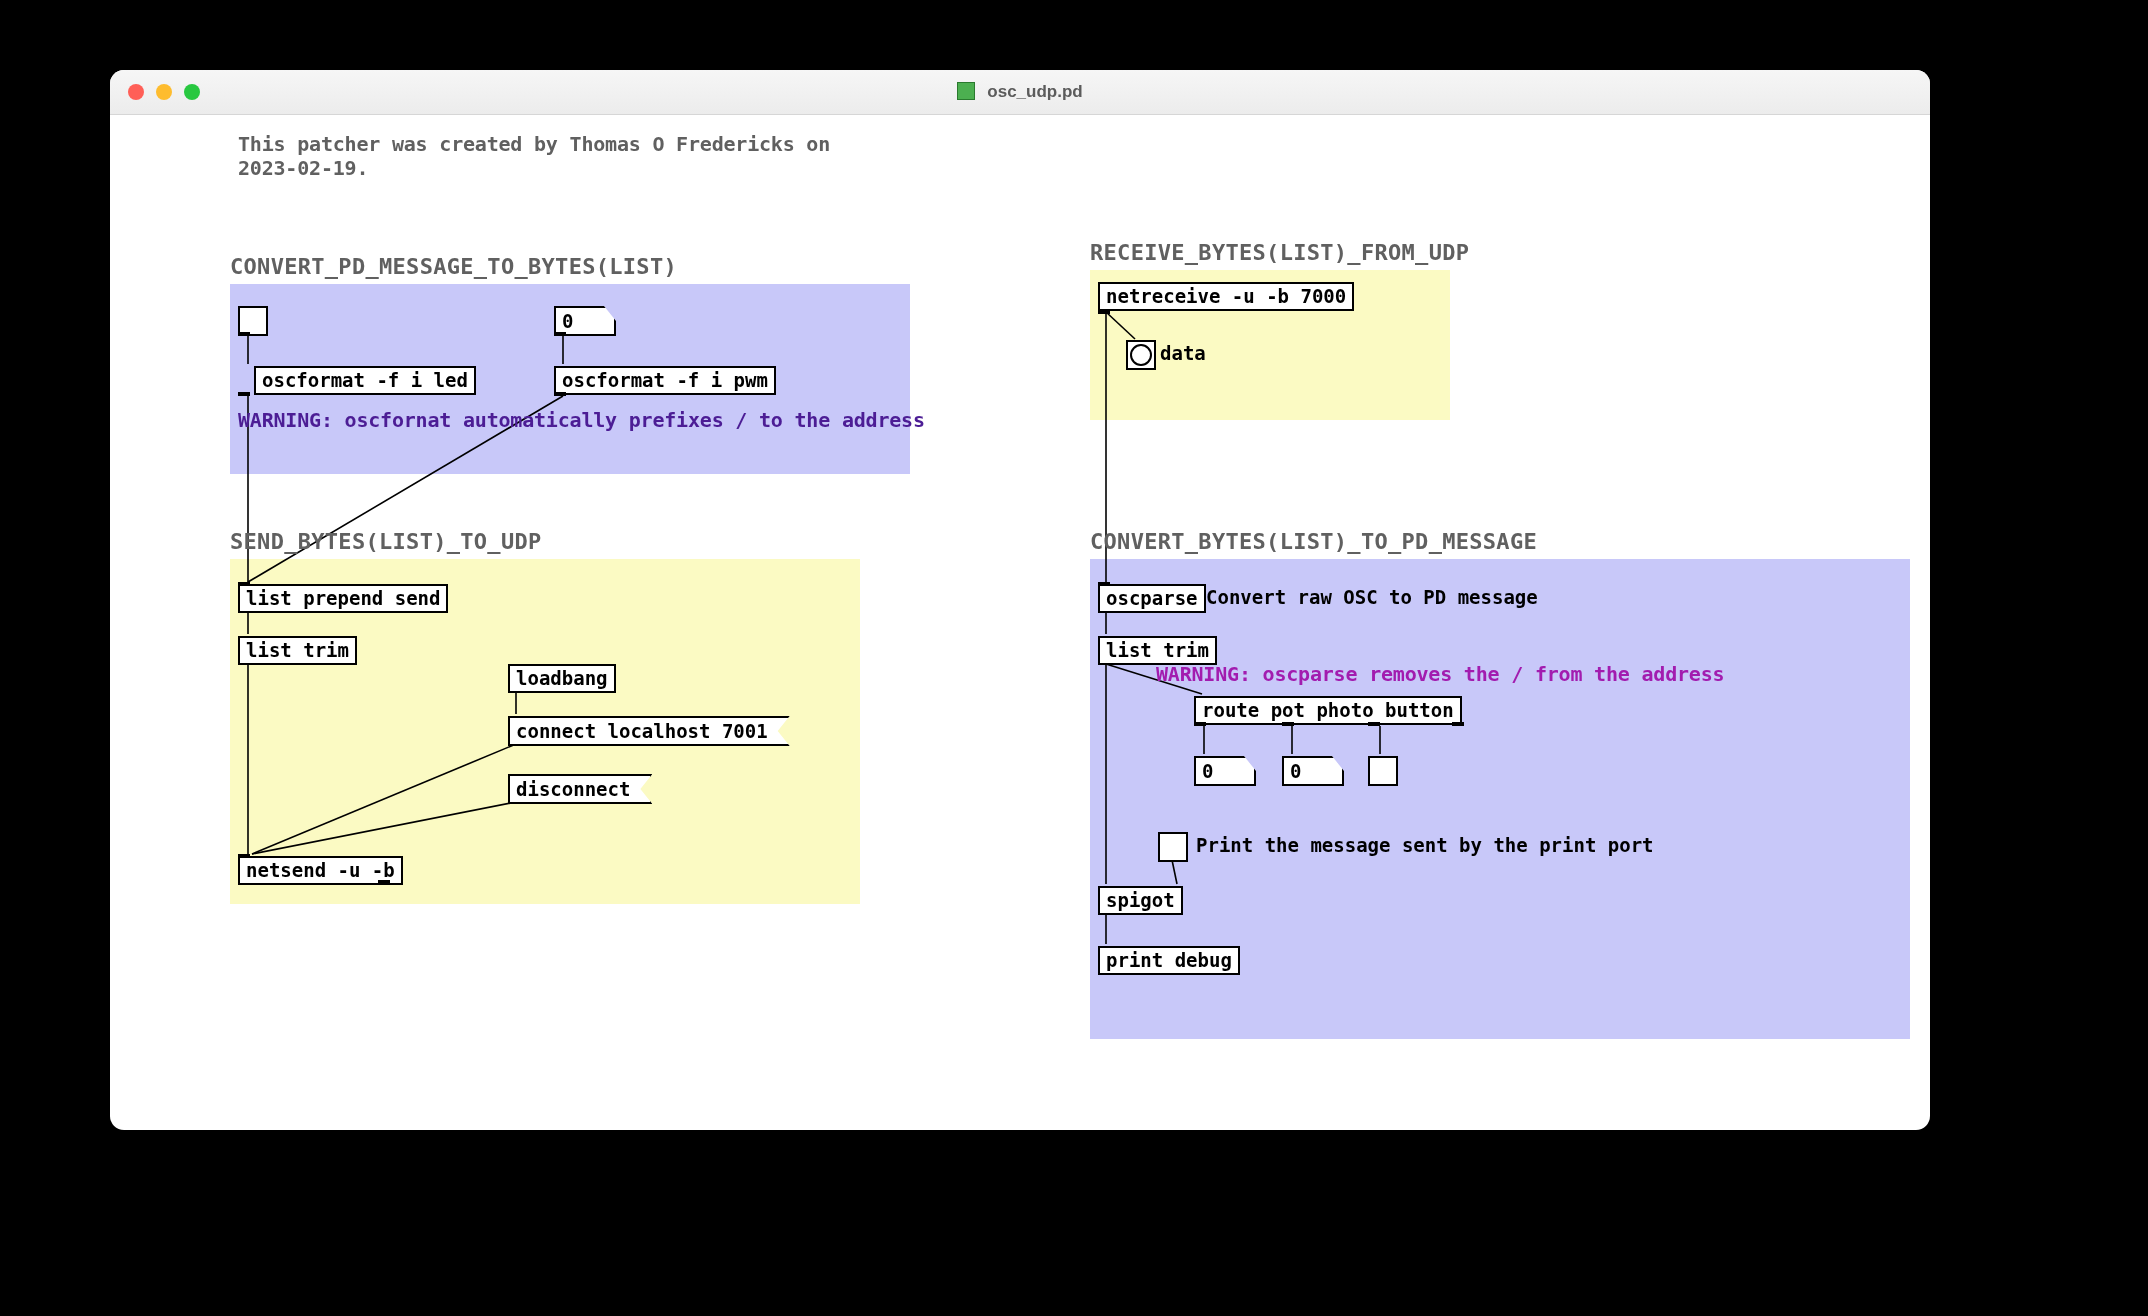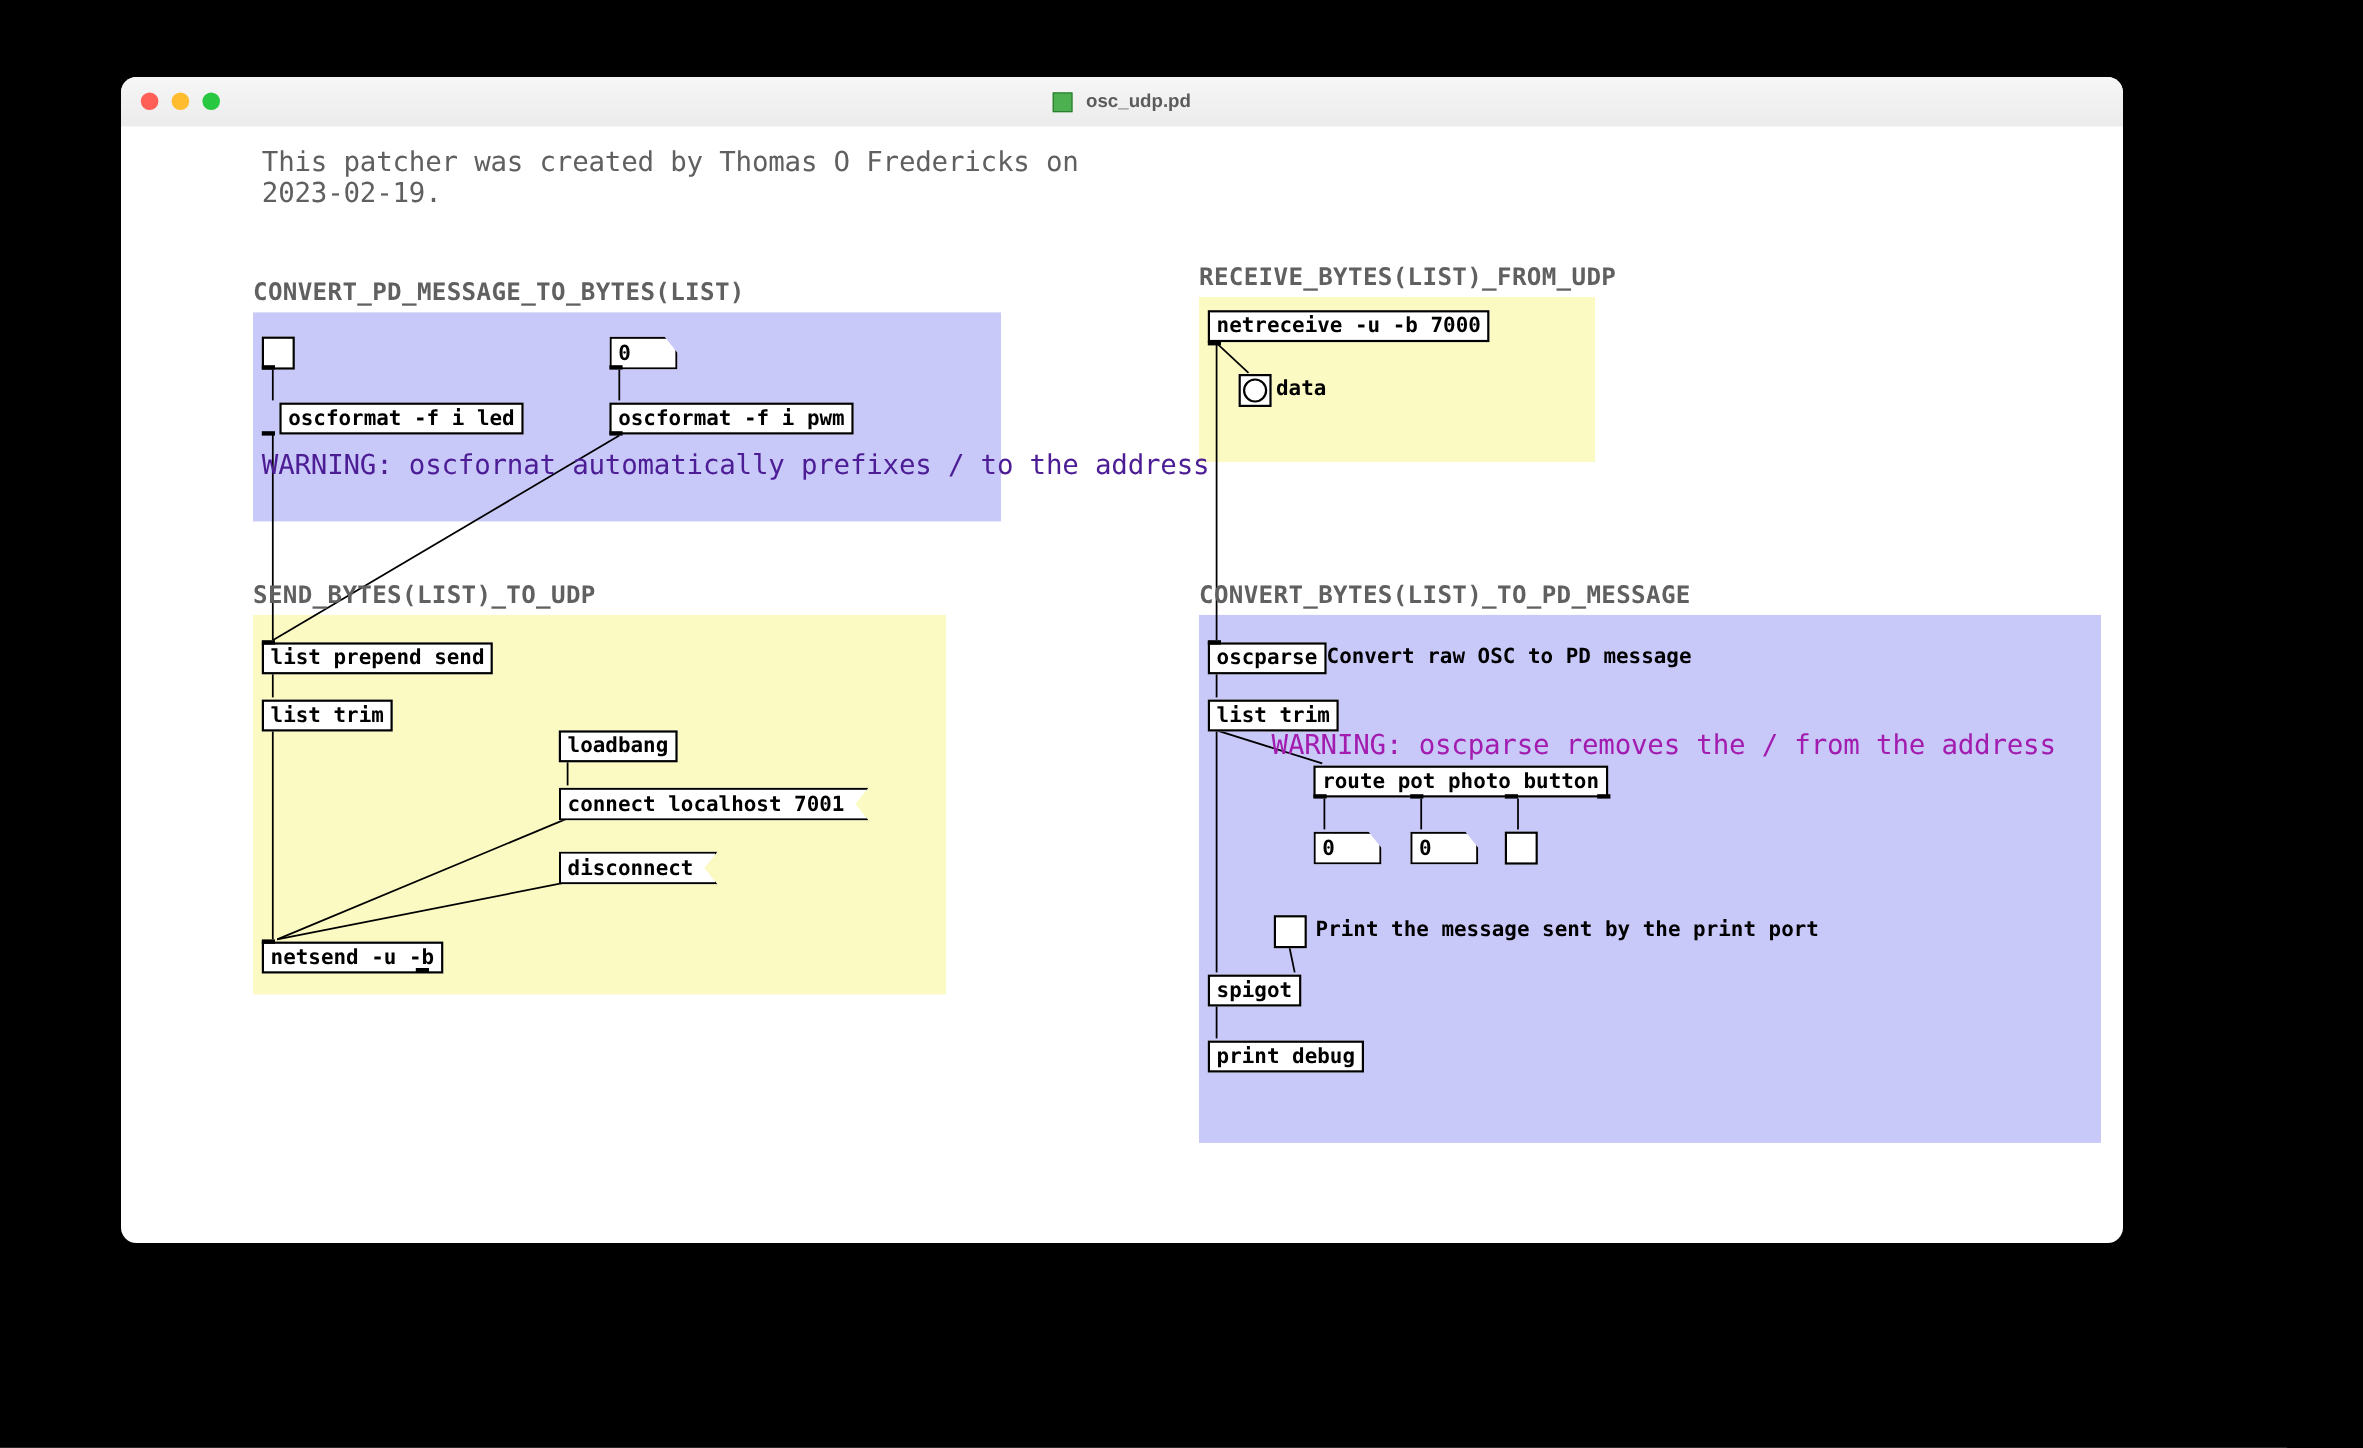--- a/index.html
+++ b/index.html
@@ -4,24 +4,24 @@
 <style>
   html,body{margin:0;padding:0;background:#000;font-family:Menlo,Consolas,monospace;font-size:15px;-webkit-font-smoothing:antialiased}
   .desktop{position:relative;width:2148px;height:1316px;transform-origin:top left}
   .window{position:absolute;left:110px;top:70px;width:1820px;height:1060px;background:#fff;border-radius:14px;box-shadow:0 30px 80px rgba(0,0,0,.6)}
   .titlebar{position:absolute;top:0;left:0;right:0;height:44px;background:linear-gradient(#f6f6f6,#ececec);border-top-left-radius:14px;border-top-right-radius:14px;border-bottom:1px solid #d6d6d6;display:flex;align-items:center}
   .traffic{position:absolute;left:18px;top:14px;display:flex;gap:12px}
   .dot{width:16px;height:16px;border-radius:50%}
   .dot.red{background:#ff5f57}
   .dot.yel{background:#febc2e}
   .dot.grn{background:#28c840}
-  .title{margin:0 auto;font-family:-apple-system,Helvetica,Arial,sans-serif;color:#5b5b5b;font-weight:600;font-size:17px;display:flex;align-items:flex-end;gap:12px}
+  .title{margin:0 auto;font-family:-apple-system,Helvetica,Arial,sans-serif;color:#5b5b5b;font-weight:600;font-size:17px;display:flex;align-items:flex-start;gap:12px}
   .title .pdicon{width:16px;height:16px;background:#4caf50;border:1px solid #2a7a2e;display:inline-block}
   .canvas{position:absolute;left:0;top:44px;right:0;bottom:0;overflow:hidden}
-  .comment{position:absolute;color:#606060;white-space:pre;font-weight:400;font-size:25px;letter-spacing:-.2px}
+  .comment{position:absolute;color:#606060;white-space:pre;font-weight:700;font-size:20px;letter-spacing:-.2px}
   .section{position:absolute;color:#606060;font-weight:700;font-size:22px;letter-spacing:.3px}
   .region{position:absolute}
   .region.violet{background:#c8c8f9}
   .region.yellow{background:#fbfac3}
   .obj{position:absolute;background:#fff;border:2px solid #000;padding:2px 6px;white-space:nowrap;font-size:19px;font-weight:600;color:#000;line-height:1.1}
   .msg{position:absolute;background:#fff;border:2px solid #000;padding:2px 20px 2px 6px;white-space:nowrap;font-size:19px;font-weight:600;color:#000;clip-path:polygon(0 0,100% 0,calc(100% - 12px) 50%,100% 100%,0 100%)}
   .numbox{position:absolute;background:#fff;border:2px solid #000;padding:2px 6px 2px 6px;min-width:46px;font-size:19px;font-weight:600;color:#000;clip-path:polygon(0 0,calc(100% - 12px) 0,100% 50%,100% 100%,0 100%)}
   .toggle{position:absolute;background:#fff;border:2px solid #000;width:26px;height:26px}
   .bang{position:absolute;background:#fff;border:2px solid #000;width:26px;height:26px;display:flex;align-items:center;justify-content:center}
   .bang::after{content:"";width:18px;height:18px;border:2px solid #000;border-radius:50%}

